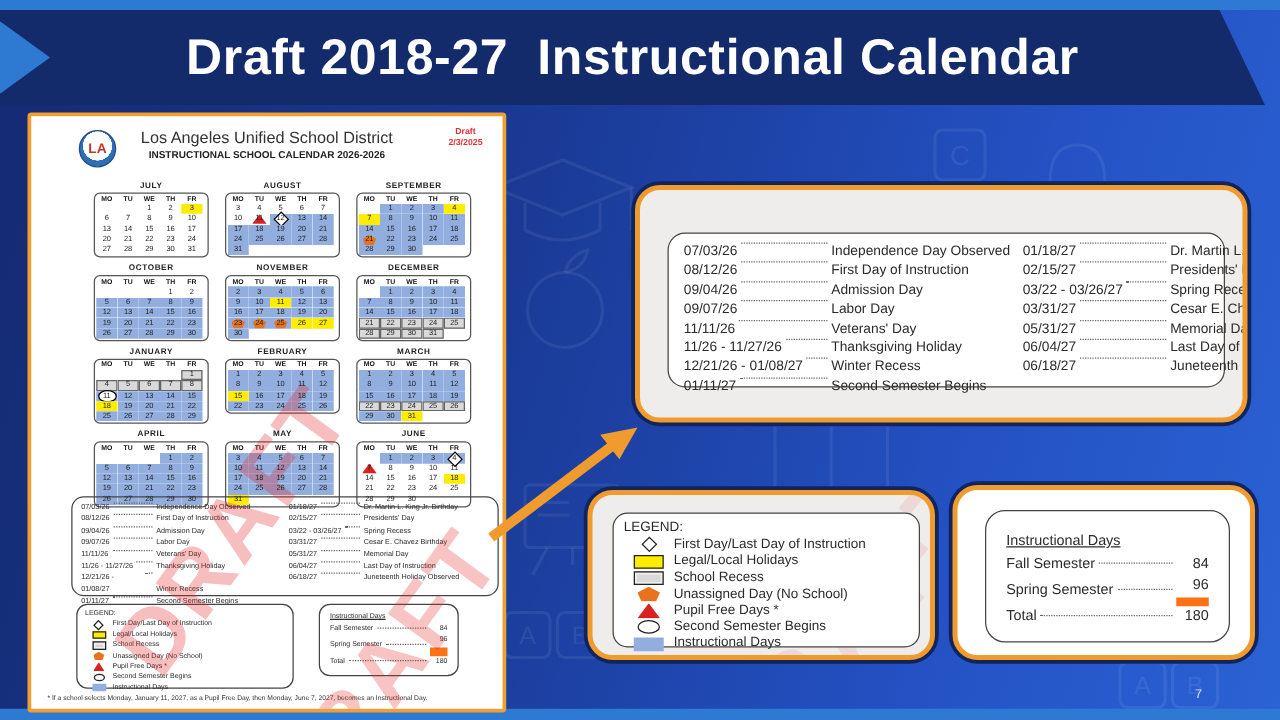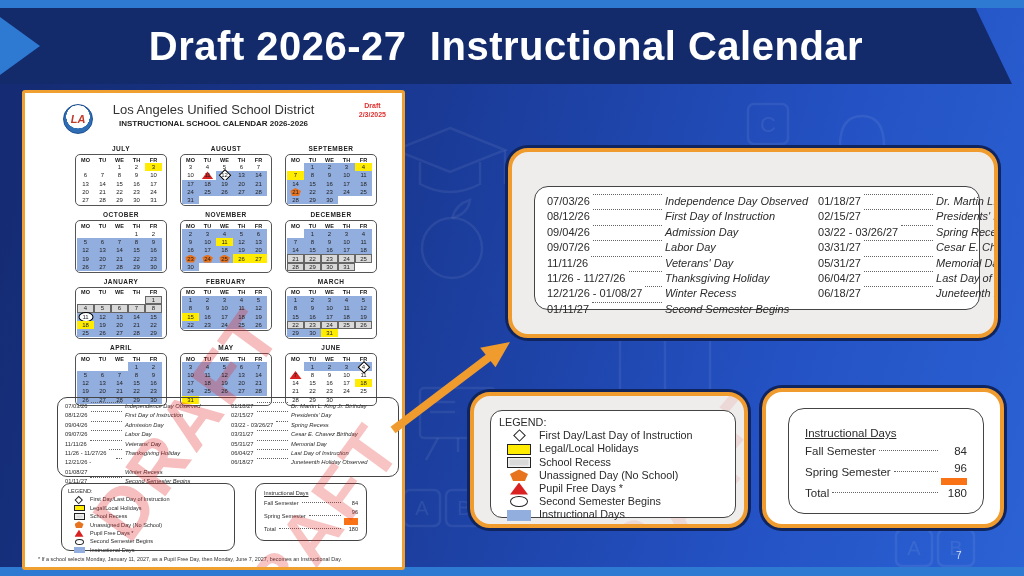--- a/index.html
+++ b/index.html
@@ -18,21 +18,21 @@
   .banner-title{color:#fff;font-size:40px;font-weight:600;letter-spacing:.5px;white-space:pre;}
   .chevron{position:absolute;left:0;top:17px;width:40px;height:58px;background:#2e7ad3;
     clip-path:polygon(0 0,100% 50%,0 100%);}
   
   .doc{position:absolute;left:22px;top:90px;width:383px;height:480px;background:#fff;
     border:3px solid #f0a030;border-radius:3px;overflow:hidden;color:#222;}
   .doc-header{position:absolute;left:0;top:9px;width:100%;}
   .logo{position:absolute;left:38px;top:2px;width:30px;height:30px;border-radius:50%;
     background:radial-gradient(circle at 50% 42%,#fff 0 54%,#2f6db5 55%);
     border:1px solid #1d4e8f;display:flex;align-items:center;justify-content:center;}
-  .logo span{color:#c0392b;font-weight:bold;font-style:italic;font-size:11px;}
+  .logo span{color:#c0392b;font-weight:bold;font-size:11px;}
   .doc-titles{margin:0 auto;width:250px;text-align:center;}
   .doc-district{font-size:13px;color:#333;}
   .doc-title{font-size:8px;font-weight:bold;margin-top:2px;}
   .doc-draft{position:absolute;right:16px;top:0;text-align:center;color:#e03030;font-weight:bold;font-size:7px;line-height:8.5px;}
   
   .months{position:absolute;left:50px;top:52px;width:302px;display:grid;
     grid-template-columns:repeat(3,92px);column-gap:13px;row-gap:5px;}
   .mname{font-size:6.5px;font-weight:bold;text-align:center;letter-spacing:.5px;height:9px;}
   .mtab{border-collapse:collapse;width:92px;border:1px solid #555;border-radius:5px;
     background:#fff;padding:1px;display:block;}
@@ -51,21 +51,21 @@
   .t-f{background:#92aede;}
   .t-f::before{width:6.5px;height:6.5px;transform:translate(-50%,-50%) rotate(45deg);
     background:#fff;border:1px solid #000;}
   .t-s{background:#92aede;}
   .t-s::before{width:13px;height:8px;transform:translate(-50%,-50%);
     background:#fff;border:1px solid #000;border-radius:50%;}
   
   .kd-row{display:flex;align-items:flex-end;}
   .kd-date{display:flex;align-items:flex-start;flex:none;}
   .leader{flex:1;border-bottom:1px dotted #666;margin:0 3px 2px 3px;min-width:6px;}
-  .kd-label{white-space:nowrap;font-style:italic;}
+  .kd-label{white-space:nowrap;}
   
   .doc-dates{position:absolute;left:32px;top:304px;width:342px;height:80px;border:1px solid #444;
     border-radius:10px;padding:4px 7px;display:flex;gap:6px;font-size:5.8px;line-height:9.4px;color:#2b2b2b;}
   .doc-dates .kd-col{flex:1;}
   .doc-dates .kd-date{width:60px;}
   
   .lg-title{font-weight:normal;}
   .lg-row{display:flex;align-items:center;}
   .sw-col{display:flex;justify-content:center;flex:none;}
   .sw{display:inline-block;}
@@ -172,21 +172,21 @@
     <g>
       <rect x="938" y="530" width="36" height="36" rx="6"></rect>
         <text x="956" y="555" stroke="none" fill="rgba(255,255,255,0.08)" font-size="20" text-anchor="middle">B</text>
     </g>
   </svg>
 
   <div class="strip top"></div>
   <div class="strip bottom"></div>
 
   <div class="banner">
-    <div class="banner-title">Draft 2026-27  Instructional Calendar</div>
+    <div class="banner-title">Draft 2018-27  Instructional Calendar</div>
   </div>
   <div class="chevron"></div>
 
   <div class="doc">
     <div class="doc-header">
       <div class="logo">
           <span>LA</span>
         </div>
       <div class="doc-titles">
         <div class="doc-district">Los Angeles Unified School District</div>

